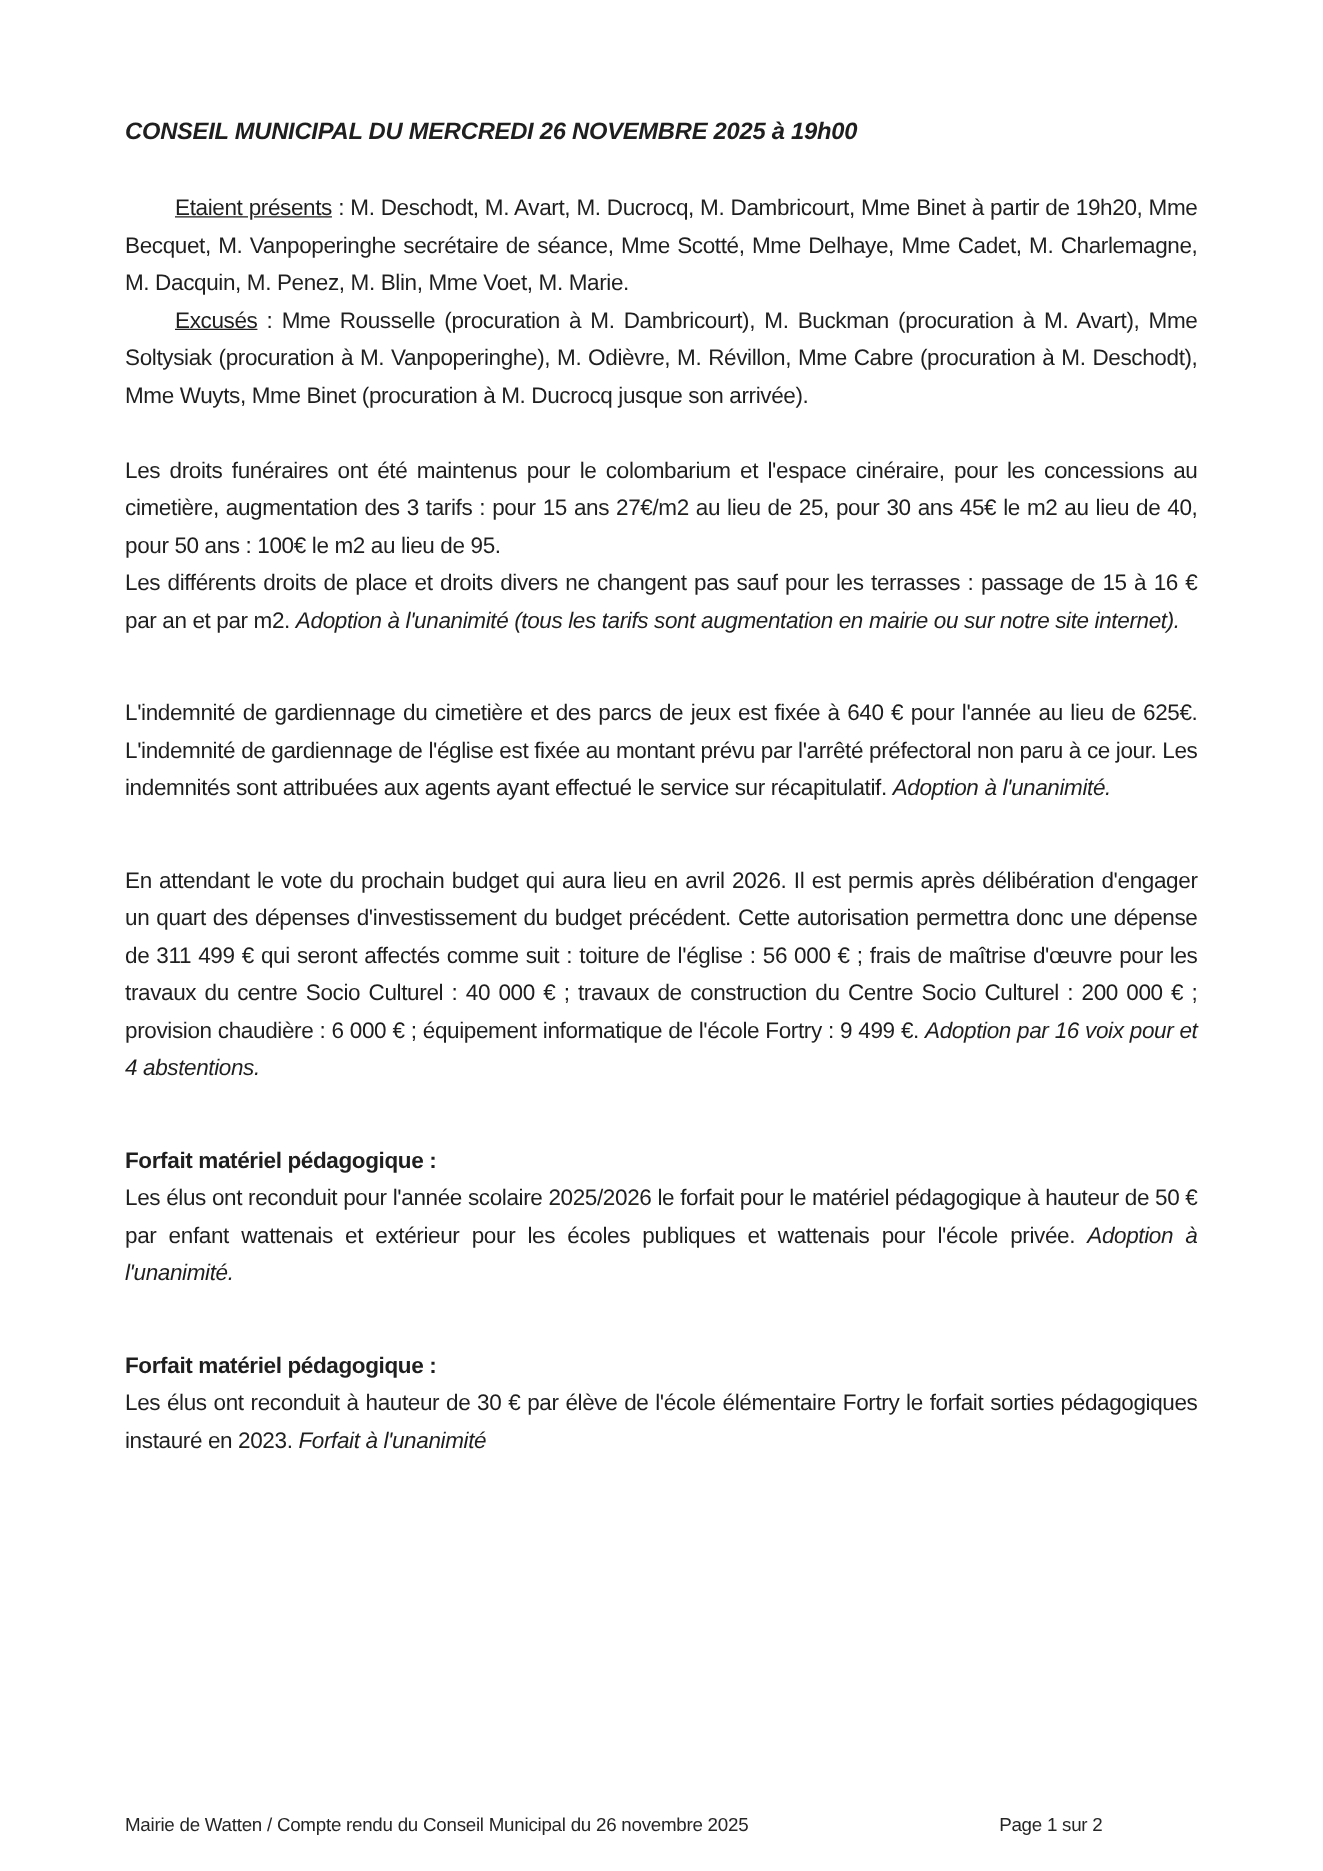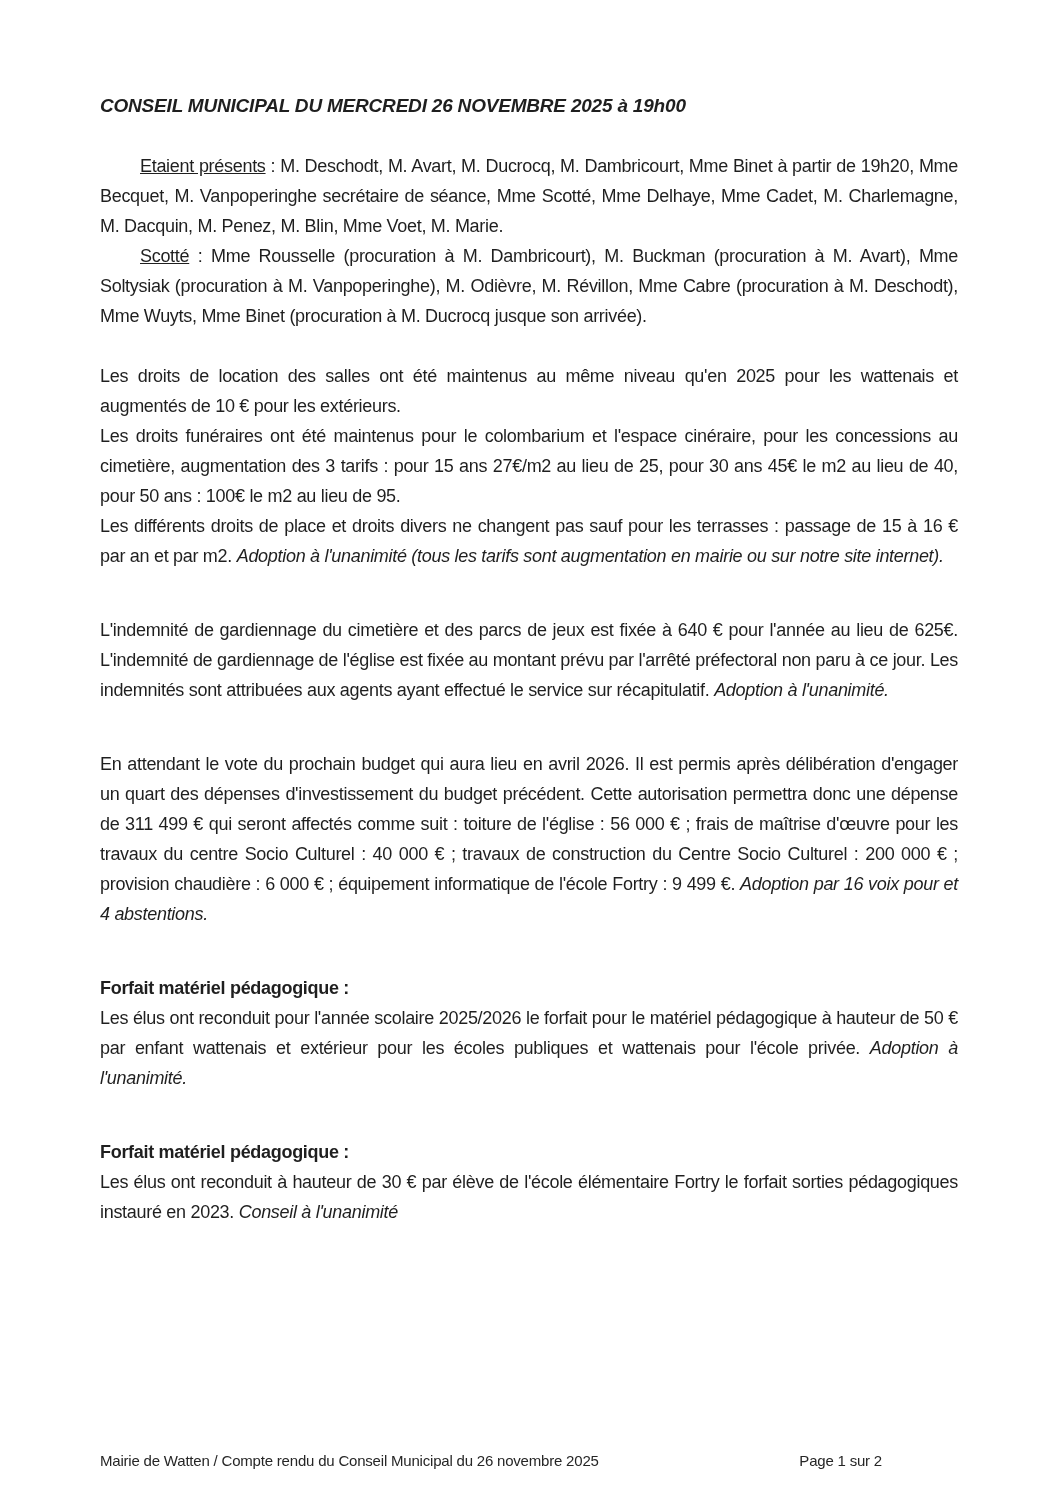--- a/index.html
+++ b/index.html
@@ -64,45 +64,44 @@
 </head>
 <body>
 
 <div class="page-content">
 
   <h1 class="doc-title">CONSEIL MUNICIPAL DU MERCREDI 26 NOVEMBRE 2025 à 19h00</h1>
 
 
   <p><span class="u">Etaient présents</span><span> : M. Deschodt, M. Avart, M. Ducrocq, M. Dambricourt, Mme Binet à partir de 19h20, Mme Becquet, M. Vanpoperinghe  secrétaire de séance, Mme Scotté, Mme Delhaye, Mme Cadet, M. Charlemagne, M. Dacquin, M. Penez, M. Blin, Mme Voet, M. Marie.</span></p>
 
-  <p class="gap-after"><span class="u">Scotté</span><span> :  Mme Rousselle (procuration à M. Dambricourt), M. Buckman (procuration à M. Avart), Mme Soltysiak (procuration à M. Vanpoperinghe), M. Odièvre, M. Révillon, Mme Cabre (procuration à M. Deschodt), Mme Wuyts, Mme Binet (procuration à M. Ducrocq jusque son arrivée).</span></p>
+  <p class="gap-after"><span class="u">Excusés</span><span> :  Mme Rousselle (procuration à M. Dambricourt), M. Buckman (procuration à M. Avart), Mme Soltysiak (procuration à M. Vanpoperinghe), M. Odièvre, M. Révillon, Mme Cabre (procuration à M. Deschodt), Mme Wuyts, Mme Binet (procuration à M. Ducrocq jusque son arrivée).</span></p>
 
 
   <div class="section">
-    <p><span>Les droits de location des salles ont été maintenus au même niveau qu'en 2025 pour les wattenais et augmentés de 10 € pour les extérieurs.</span></p>
     <p><span>Les droits funéraires ont été maintenus pour le colombarium et l'espace cinéraire, pour les concessions au cimetière, augmentation des 3 tarifs : pour 15 ans 27€/m2 au lieu de 25, pour 30 ans 45€ le m2 au lieu de 40, pour 50 ans : 100€ le m2 au lieu de 95.</span></p>
     <p><span>Les différents droits de place et droits divers ne changent pas sauf pour les terrasses : passage de 15 à 16 € par an et par m2. </span><span class="it">Adoption à l'unanimité (tous les tarifs sont augmentation en mairie ou sur notre site internet).</span></p>
   </div>
 
   <div class="section">
     <p><span>L'indemnité de gardiennage du cimetière et des parcs de jeux est fixée à 640 € pour l'année au lieu de 625€. L'indemnité de gardiennage de l'église est fixée au montant prévu par l'arrêté préfectoral non paru à ce jour. Les indemnités sont attribuées aux agents ayant effectué le service sur récapitulatif. </span><span class="it">Adoption à l'unanimité.</span></p>
   </div>
 
   <div class="section">
     <p><span>En attendant le vote du prochain budget qui aura lieu en avril 2026. Il est permis après délibération d'engager un quart des dépenses d'investissement du budget précédent. Cette autorisation permettra donc une dépense de 311 499 € qui seront affectés comme suit : toiture de l'église : 56 000 € ; frais de maîtrise d'œuvre pour les travaux du centre Socio Culturel : 40 000 € ; travaux de construction du Centre Socio Culturel : 200 000 € ; provision chaudière : 6 000 € ; équipement informatique de l'école Fortry : 9 499 €. </span><span class="it">Adoption par 16 voix pour et 4 abstentions.</span></p>
   </div>
 
   <div class="section">
     <p class="section-heading">Forfait matériel pédagogique :</p>
     <p><span>Les élus ont reconduit pour l'année scolaire 2025/2026 le forfait pour le matériel pédagogique à hauteur de 50 € par enfant wattenais et extérieur pour les écoles publiques et wattenais pour l'école privée. </span><span class="it">Adoption à l'unanimité.</span></p>
   </div>
 
   <div class="section">
     <p class="section-heading">Forfait matériel pédagogique :</p>
-    <p><span>Les élus ont reconduit à hauteur de 30 € par élève de l'école élémentaire Fortry le forfait sorties pédagogiques instauré en 2023. </span><span class="it">Conseil à l'unanimité</span></p>
+    <p><span>Les élus ont reconduit à hauteur de 30 € par élève de l'école élémentaire Fortry le forfait sorties pédagogiques instauré en 2023. </span><span class="it">Forfait à l'unanimité</span></p>
   </div>
 
 </div>
 
 <div class="footer">
   <span class="footer-left">Mairie de Watten / Compte rendu du Conseil Municipal du 26 novembre 2025</span>
   <span class="footer-right">Page 1 sur 2</span>
 </div>
 
 </body></html>

